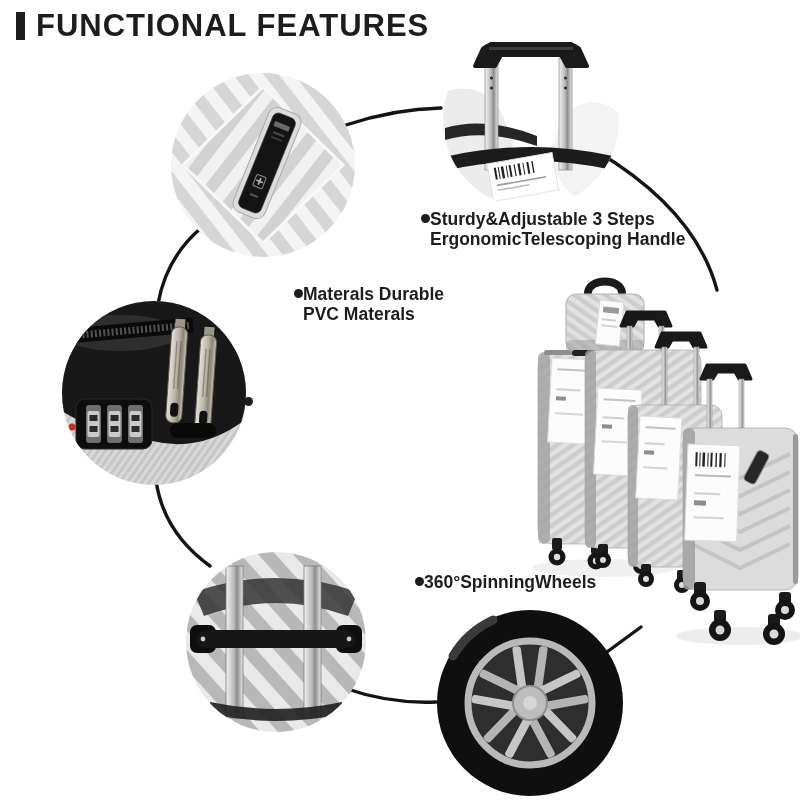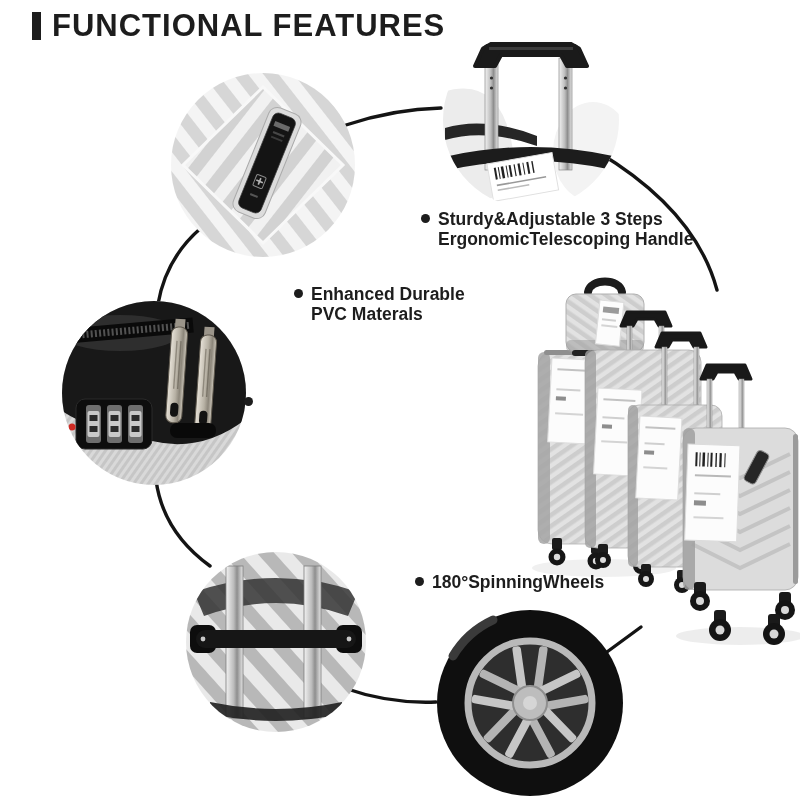--- a/index.html
+++ b/index.html
@@ -1,24 +1,24 @@
 <!DOCTYPE html>
 <html><head>
 <meta charset="utf-8">
 <style>
   html,body{margin:0;padding:0;background:#ffffff;}
   .stage{position:relative;width:800px;height:800px;overflow:hidden;background:#fff;
          font-family:"Liberation Sans", sans-serif;color:#1d1d1d;}
   .layer{position:absolute;left:0;top:0;}
   
-  .title{position:absolute;left:16px;top:8px;display:flex;align-items:center;gap:11px;margin-left:16px;}
+  .title{position:absolute;left:16px;top:8px;display:flex;align-items:center;gap:11px;}
   .title .bar{width:9px;height:28px;background:#1d1d1d;}
   .title .txt{font-size:31px;font-weight:800;letter-spacing:1px;white-space:nowrap;}
   
-  .feature{position:absolute;display:flex;gap:8px;font-size:17.5px;font-weight:700;line-height:1.17;}
+  .feature{position:absolute;display:flex;gap:0;font-size:17.5px;font-weight:700;line-height:1.17;}
   .feature .dot{flex:none;width:9px;height:9px;border-radius:50%;background:#1d1d1d;margin-top:5px;}
   .feature .ftxt div{white-space:nowrap;}
   
   .cphoto{position:absolute;border-radius:50%;overflow:hidden;}
   .sq{position:absolute;}
   svg{display:block;}
 </style>
 </head>
 <body>
 
@@ -368,30 +368,30 @@
     <span class="dot"></span>
     <div class="ftxt">
       <div>Sturdy&amp;Adjustable 3 Steps</div>
       <div>ErgonomicTelescoping Handle</div>
     </div>
   </div>
 
   <div class="feature" style="left:294px;top:284px">
     <span class="dot"></span>
     <div class="ftxt">
-      <div>Enhanced Durable</div>
+      <div>Materals Durable</div>
       <div>PVC Materals</div>
     </div>
   </div>
 
   <div class="feature" style="left:244px;top:392px">
     <span class="dot"></span>
   </div>
 
 
   <div class="feature" style="left:415px;top:572px">
     <span class="dot"></span>
     <div class="ftxt">
-      <div>180°SpinningWheels</div>
+      <div>360°SpinningWheels</div>
     </div>
   </div>
 
 </div>
 
 </body></html>

